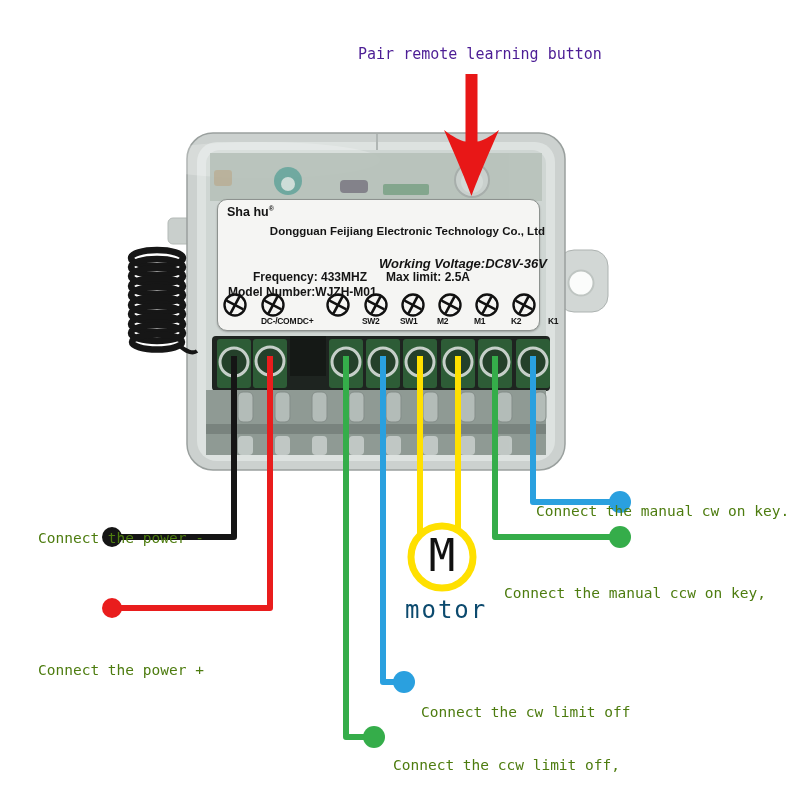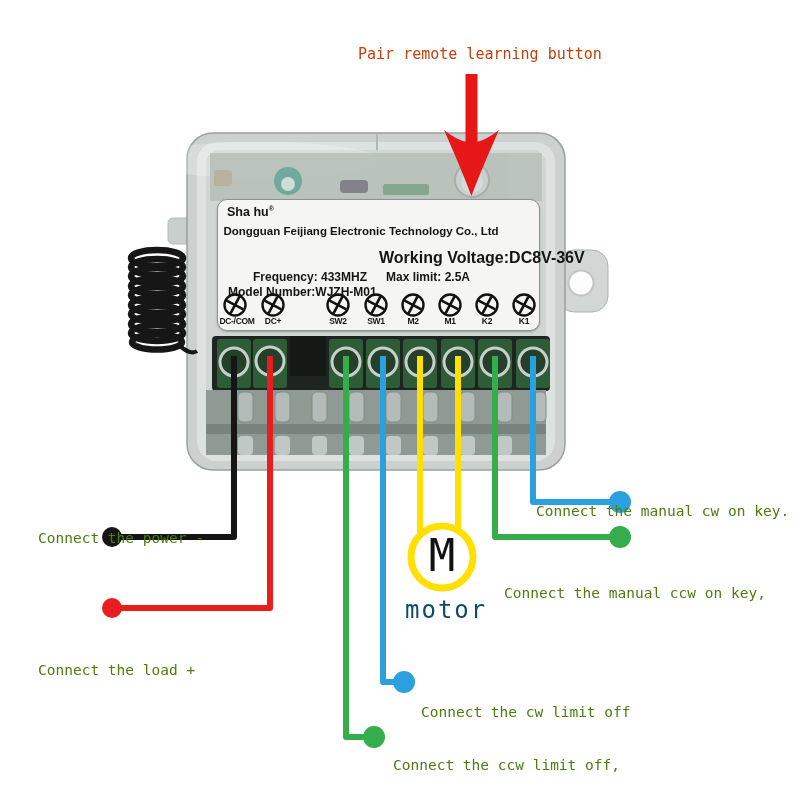--- a/index.html
+++ b/index.html
@@ -2,37 +2,37 @@
 <html><head>
 <meta charset="utf-8">
 <style>
   html,body{margin:0;padding:0;background:#ffffff;}
   #canvas{position:relative;width:800px;height:800px;background:#ffffff;overflow:hidden;
           font-family:"DejaVu Sans",sans-serif;}
   svg.layer{position:absolute;left:0;top:0;}
   .anno{position:absolute;font-family:"DejaVu Sans Mono",monospace;font-size:14.5px;
         color:#4d7c0f;white-space:nowrap;line-height:1.15;margin-top:32px;}
   .title-text{position:absolute;left:358px;top:45px;font-family:"DejaVu Sans Mono",monospace;
-        font-size:15px;color:#c2410c;white-space:nowrap;}
+        font-size:15px;color:#4c1d95;white-space:nowrap;}
   
   .sticker{position:absolute;left:217px;top:199px;width:321px;height:130px;
            background:#f5f5f3;border:1px solid #8d928f;border-radius:10px;
            box-shadow:0 1px 2px rgba(0,0,0,.25);
            font-family:"Liberation Sans",sans-serif;font-weight:bold;color:#141414;}
   .sticker .row{position:absolute;white-space:nowrap;}
   .brand{left:9px;top:5px;font-size:12.5px;}
   .brand sup{font-size:7px;}
-  .company{left:0;top:25px;width:286px;text-align:center;font-size:11.5px;}
+  .company{left:0;top:25px;width:286px;text-align:right;font-size:11.5px;padding-left:41px;}
   .model{left:10px;top:49px;font-size:12px;margin-top:36px;}
-  .voltage{left:161px;top:49px;font-size:16px;}
+  .voltage{left:161px;top:56px;font-size:13px;font-style:italic;}
   .freq{left:10px;top:70px;font-size:12px;padding-left:25px;}
   .maxload{left:168px;top:70px;font-size:12px;}
   .screw{position:absolute;top:92px;width:26px;height:26px;}
-  .tlabel{position:absolute;top:116px;width:48px;text-align:center;font-size:8.5px;
-          letter-spacing:-0.3px;}
+  .tlabel{position:absolute;top:116px;width:48px;text-align:left;font-size:8.5px;
+          letter-spacing:-0.3px;margin-left:48px;}
   .motor-m{position:absolute;left:442px;top:558px;transform:translate(-50%,-54%);
            font-family:"DejaVu Sans Mono",monospace;font-size:44px;color:#111;}
   .motor-word{position:absolute;left:405px;top:596px;font-family:"DejaVu Sans Mono",monospace;
            font-size:24px;letter-spacing:2px;color:#0c4a6e;}
 </style>
 </head>
 <body>
 
 <div id="canvas">
 
@@ -231,19 +231,19 @@
     <div class="tlabel" style="left:171px">M2</div>
     <div class="tlabel" style="left:208px">M1</div>
     <div class="tlabel" style="left:245px">K2</div>
     <div class="tlabel" style="left:282px">K1</div>
   </div>
 
   <div class="motor-m">M</div>
   <div class="motor-word">motor</div>
 
   <div class="anno" style="left:38px;top:498px">Connect the power -</div>
-  <div class="anno" style="left:38px;top:630px">Connect the load +</div>
+  <div class="anno" style="left:38px;top:630px">Connect the power +</div>
   <div class="anno" style="left:536px;top:471px">Connect the manual cw on key.</div>
   <div class="anno" style="left:504px;top:553px">Connect the manual ccw on key,</div>
   <div class="anno" style="left:421px;top:672px">Connect the cw limit off</div>
   <div class="anno" style="left:393px;top:725px">Connect the ccw limit off,</div>
 
 </div>
 
 </body></html>

